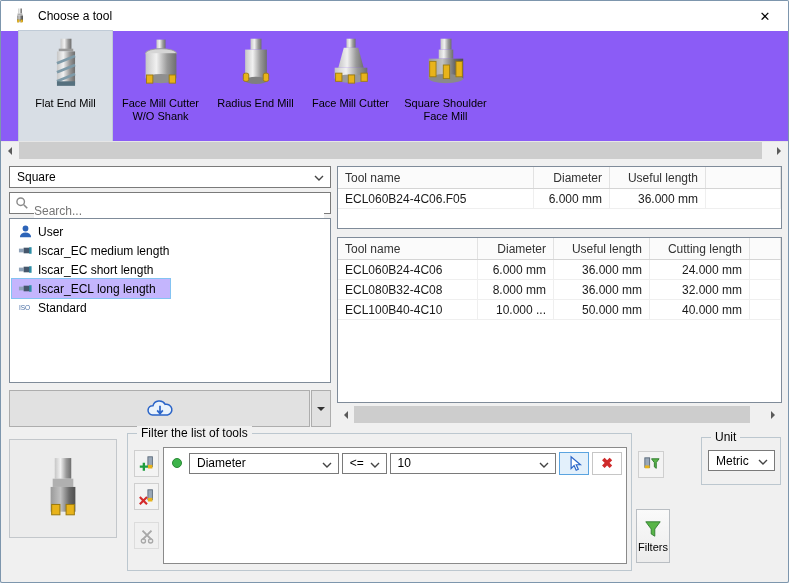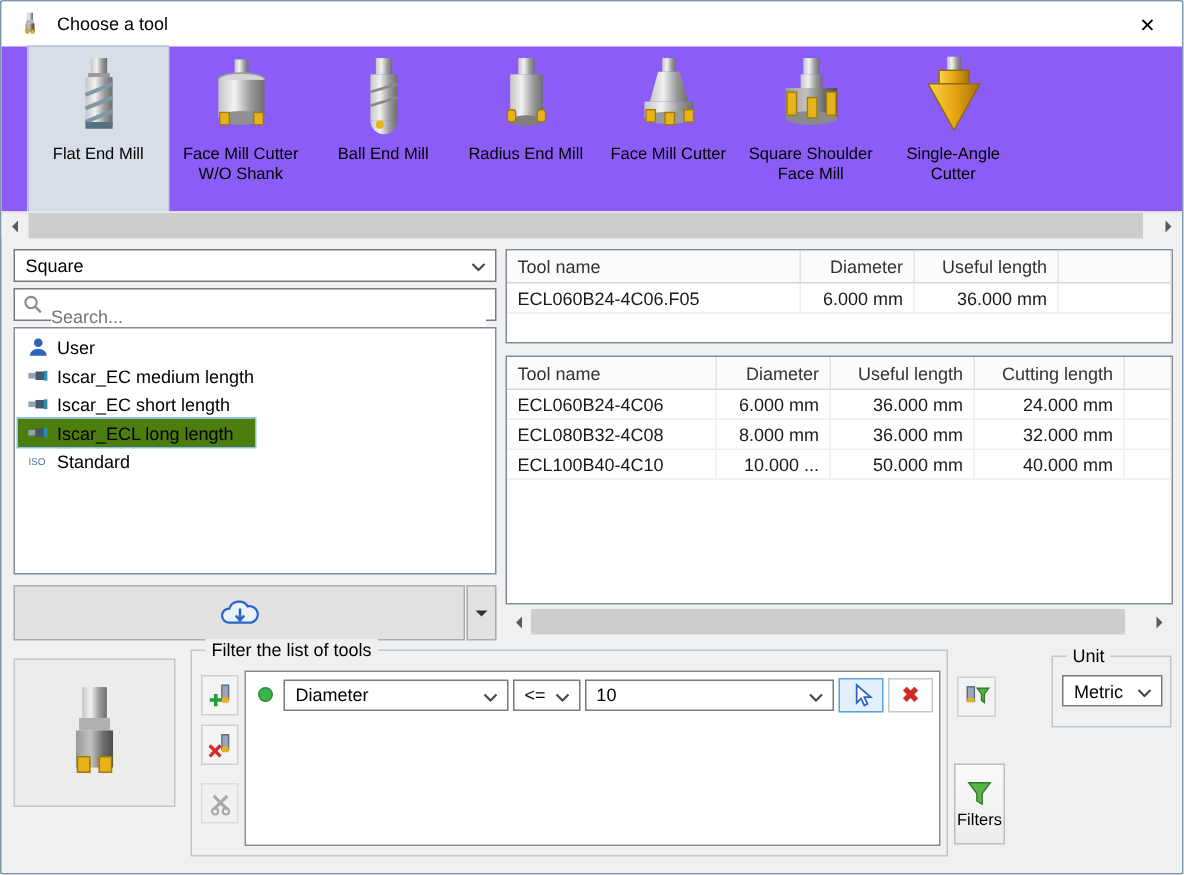--- a/index.html
+++ b/index.html
@@ -46,21 +46,21 @@
   .searchbox { position: absolute; top: 191px; left: 8px; width: 322px; height: 22px;
                background: #fff; border: 1px solid #7a7a7a; }
   .searchbox svg.mag { position: absolute; left: 5px; top: 3px; width: 14px; height: 14px; }
   .searchbox input { position: absolute; left: 24px; top: 1px; width: 290px; height: 34px;
                      border: none; outline: none; font: 12px "Liberation Sans", sans-serif; color: #222; }
   .tree { position: absolute; top: 217px; left: 8px; width: 322px; height: 165px;
           background: #fff; border: 1px solid #7f8b99; padding-top: 3px; }
   .trow { height: 19px; display: inline-flex; align-items: center; gap: 5px;
           padding: 0 14px 0 6px; margin-left: 2px; white-space: nowrap; }
   .trow svg { width: 15px; height: 15px; flex: 0 0 auto; }
-  .trow.selected { background: #4d7c0f; outline: 1px solid #84c3f2; }
+  .trow.selected { background: #c4b5fd; outline: 1px solid #84c3f2; }
   .tree .treeline { line-height: 0; }
 
   .dl-row { position: absolute; top: 389px; left: 8px; width: 322px; height: 37px; display: flex; }
   .dl-btn { width: 301px; height: 37px; background: #e1e1e1; border: 1px solid #adadad;
             display: flex; align-items: center; justify-content: center; }
   .dl-btn svg { width: 30px; height: 23px; }
   .dl-drop { width: 20px; height: 37px; margin-left: 1px; background: #e1e1e1; border: 1px solid #adadad;
              display: flex; align-items: center; justify-content: center; }
   .tri-d { width: 0; height: 0; border: 4px solid transparent; border-top-color: #333; margin-top: 4px; }
 
@@ -275,47 +275,35 @@
       <div class="tlabel">Flat End Mill</div>
     </div>
     <div class="tooltype">
       <svg class="ticon">
           <use href="#s-barrel"></use>
         </svg>
       <div class="tlabel">Face Mill Cutter W/O Shank</div>
     </div>
     <div class="tooltype">
       <svg class="ticon">
-          <use href="#s-ballmill"></use>
-        </svg>
-      <div class="tlabel">Ball End Mill</div>
-    </div>
-    <div class="tooltype">
-      <svg class="ticon">
           <use href="#s-radius"></use>
         </svg>
       <div class="tlabel">Radius End Mill</div>
     </div>
     <div class="tooltype">
       <svg class="ticon">
           <use href="#s-facemill"></use>
         </svg>
       <div class="tlabel">Face Mill Cutter</div>
     </div>
     <div class="tooltype">
       <svg class="ticon">
           <use href="#s-shoulder"></use>
         </svg>
       <div class="tlabel">Square Shoulder Face Mill</div>
-    </div>
-    <div class="tooltype">
-      <svg class="ticon">
-          <use href="#s-angle"></use>
-        </svg>
-      <div class="tlabel">Single-Angle Cutter</div>
     </div>
   </div>
 
   <div class="hscroll strip-scroll">
     <span class="sarrow" style="left:0">
         <span class="tri-l"></span>
       </span>
     <span class="sarrow" style="right:0">
         <span class="tri-r"></span>
       </span>

